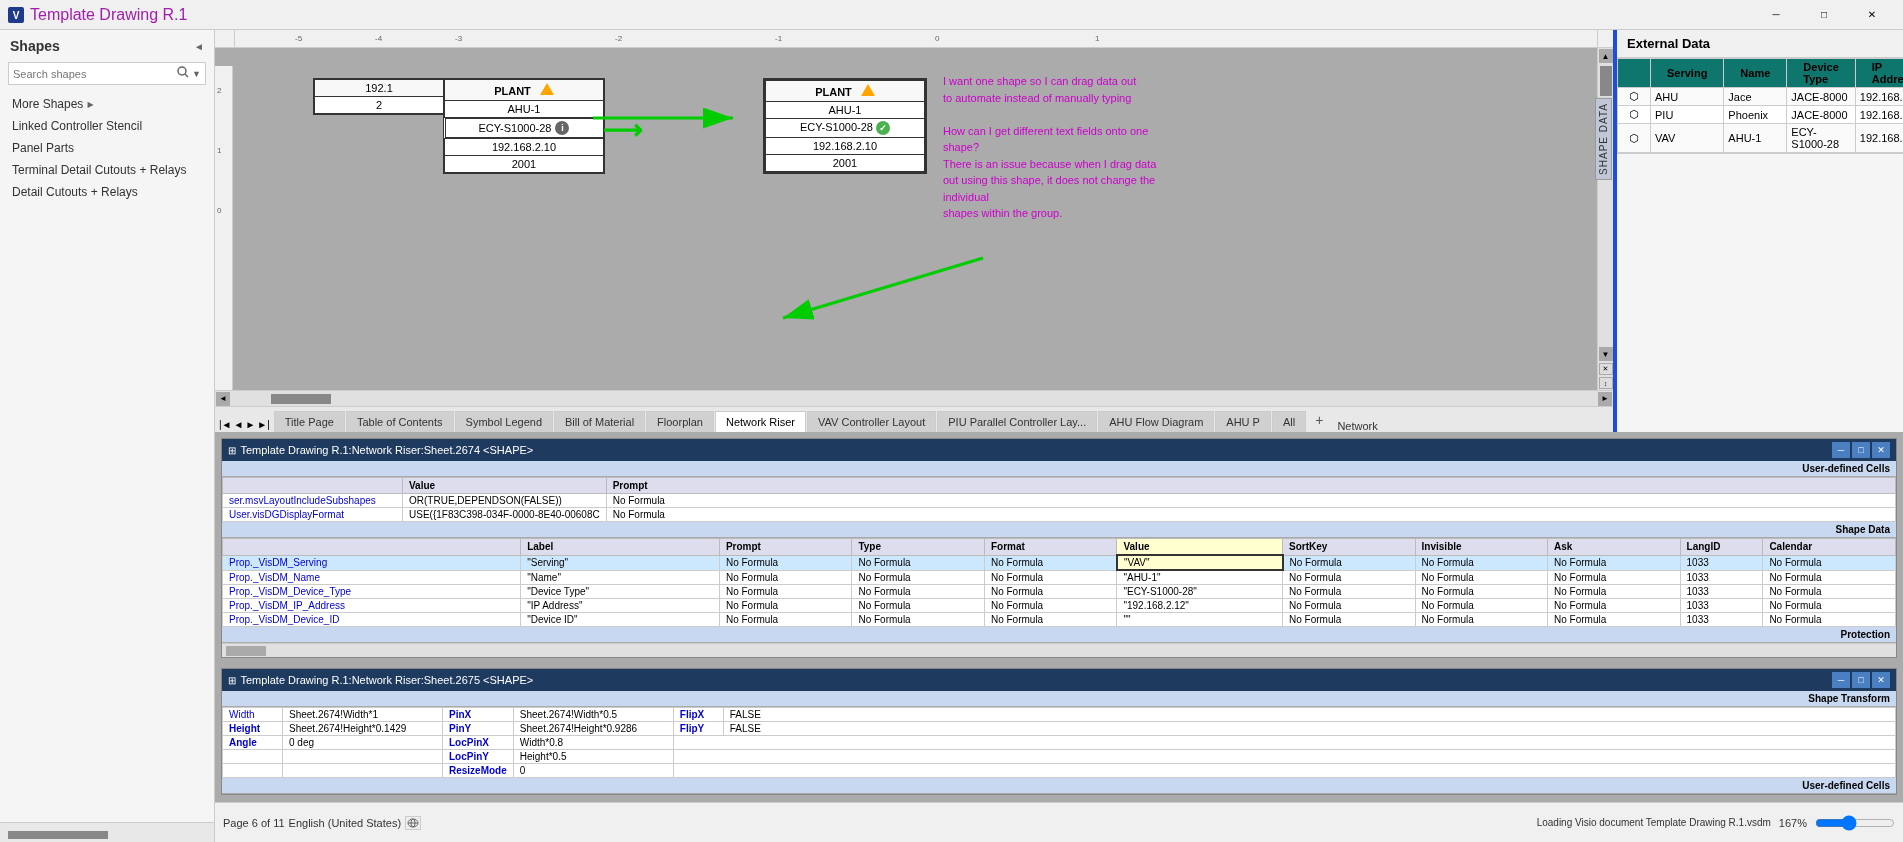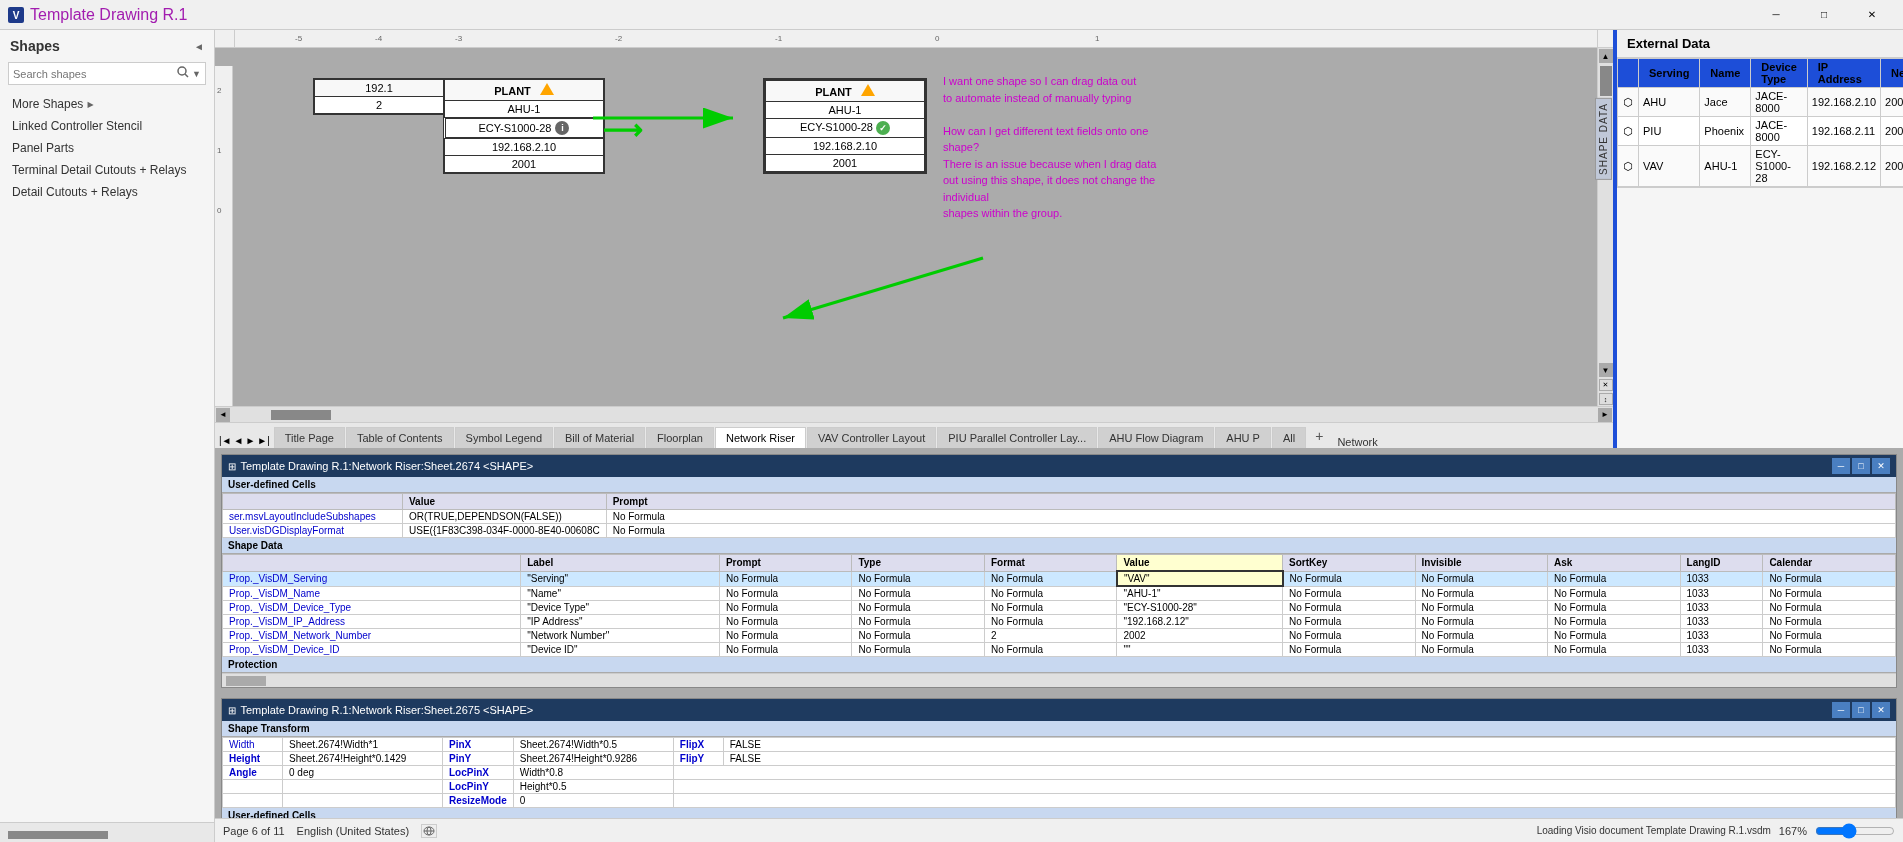--- a/index.html
+++ b/index.html
@@ -167,23 +167,23 @@
       font-weight: 600;
       border-bottom: 1px solid #ccc;
       background: #f0f0f0;
     }
     .ext-table {
       width: 100%;
       border-collapse: collapse;
       font-size: 11px;
     }
     .ext-table th {
-      background: #1d4ed8;
+      background: #0f766e;
       border: 1px solid #ccc;
-      padding: 2px 10px;
+      padding: 2px 16px;
       font-weight: 600;
       text-align: left;
     }
     .ext-table td {
       border: 1px solid #ccc;
       padding: 2px 4px;
     }
     .ext-table tr:nth-child(odd) td { background: #fafafa; }
     .ext-table tr:nth-child(even) td { background: white; }
     .ext-table .icon-cell { width: 20px; text-align: center; }
@@ -224,34 +224,35 @@
       border: 1px solid #ccc;
       padding: 1px 6px;
       white-space: nowrap;
     }
     .ss-section-header {
       background: #c8d8f0;
       font-weight: bold;
       padding: 2px 6px;
       font-size: 10px;
       border-bottom: 1px solid #aaa;
+      text-align: right;
     }
     .ss-row-label { color: #0000cc; font-weight: 500; margin-left: 28px; }
 
     
     .status-bar {
-      height: 24px;
+      height: 40px;
       background: #f0f0f0;
       border-top: 1px solid #ccc;
       display: flex;
       align-items: center;
       padding: 0 8px;
       font-size: 11px;
       color: #333;
-      gap: 12px;
+      gap: 4px;
     }
     .status-right {
       margin-left: auto;
       display: flex;
       align-items: center;
       gap: 8px;
     }
 
     .vertical-text {
       writing-mode: vertical-rl;
@@ -659,33 +660,20 @@
       <td>No Formula</td>
       <td>No Formula</td>
       <td style="">"192.168.2.12"</td>
       <td>No Formula</td>
       <td>No Formula</td>
       <td>No Formula</td>
       <td>1033</td>
       <td>No Formula</td>
     </tr>
               <tr>
-      <td class="ss-row-label">Prop._VisDM_Network_Number</td>
-      <td>"Network Number"</td>
-      <td>No Formula</td>
-      <td>No Formula</td>
-      <td>2</td>
-      <td style="">2002</td>
-      <td>No Formula</td>
-      <td>No Formula</td>
-      <td>No Formula</td>
-      <td>1033</td>
-      <td>No Formula</td>
-    </tr>
-              <tr>
       <td class="ss-row-label">Prop._VisDM_Device_ID</td>
       <td>"Device ID"</td>
       <td>No Formula</td>
       <td>No Formula</td>
       <td>No Formula</td>
       <td style="">""</td>
       <td>No Formula</td>
       <td>No Formula</td>
       <td>No Formula</td>
       <td>1033</td>

